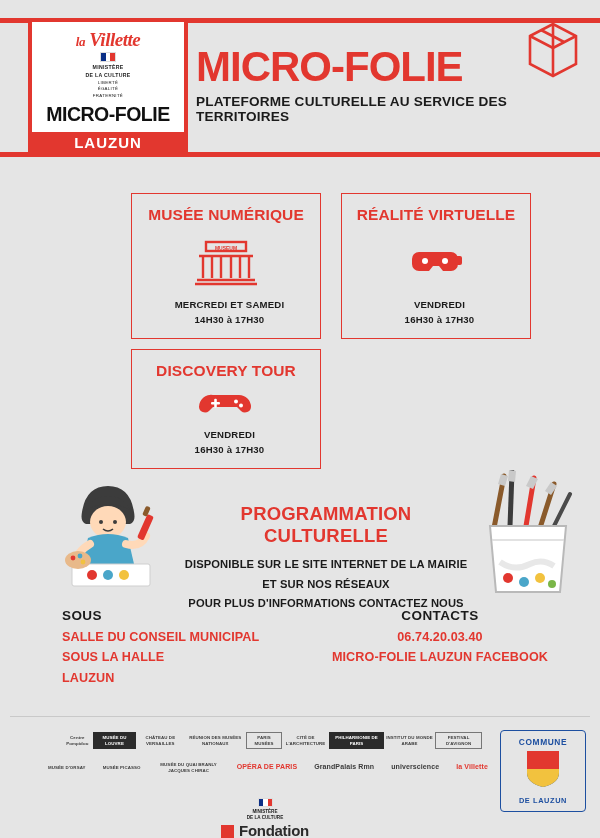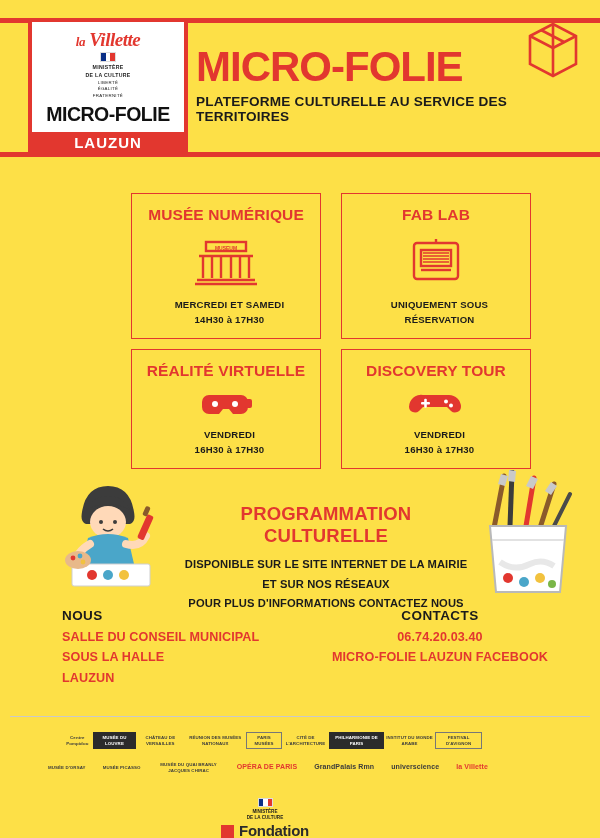--- a/index.html
+++ b/index.html
@@ -5,21 +5,21 @@
   * { box-sizing: border-box; margin: 0; padding: 0; }
   html, body {
     width: 600px; height: 838px;
     background: #ffffff;
     font-family: "Liberation Sans", sans-serif;
     overflow: hidden;
   }
   .poster {
     position: relative;
     width: 600px; height: 838px;
-    background: #fde047;
+    background: #e5e5e5;
   }
 
   
   .header {
     position: relative;
     height: 160px;
   }
   .header-bar-top {
     position: absolute;
     left: 0; top: 18px;
@@ -388,40 +388,20 @@
           </g>
           <text x="33" y="15.5" font-size="5" text-anchor="middle" fill="#e2372f" font-family="Liberation Sans, sans-serif" font-weight="bold">MUSEUM</text>
         </svg>
       </div>
       <div class="lines">
         <div>MERCREDI ET SAMEDI</div>
         <div>14H30 à 17H30</div>
       </div>
     </div>
 
-    <div class="card">
-      <h3>FAB LAB</h3>
-      <div class="icon">
-        <svg width="56" height="52" viewBox="0 0 56 52">
-          <g stroke="#e2372f" stroke-width="2.4" fill="none">
-            <rect x="6" y="8" width="44" height="36" rx="3"></rect>
-            <rect x="13" y="15" width="30" height="16"></rect>
-            <path d="M13 35 L43 35"></path>
-            <path d="M28 4 L28 8"></path>
-          </g>
-          <g stroke="#e2372f" stroke-width="1.3">
-            <path d="M15 18 L41 18 M15 21 L41 21 M15 24 L41 24 M15 27 L41 27"></path>
-          </g>
-        </svg>
-      </div>
-      <div class="lines">
-        <div>UNIQUEMENT SOUS</div>
-        <div>RÉSERVATION</div>
-      </div>
-    </div>
 
     <div class="card">
       <h3>RÉALITÉ VIRTUELLE</h3>
       <div class="icon">
         <svg width="62" height="34" viewBox="0 0 62 34">
           <path d="M14 8 H46 a7 7 0 0 1 7 7 v5 a7 7 0 0 1 -7 7 H38 l-4 -5 h-6 l-4 5 H14 a7 7 0 0 1 -7 -7 v-5 a7 7 0 0 1 7 -7 Z" fill="#e2372f"></path>
           <rect x="50" y="12" width="7" height="9" rx="2" fill="#e2372f"></rect>
           <circle cx="20" cy="17" r="3" fill="#fff"></circle>
           <circle cx="40" cy="17" r="3" fill="#fff"></circle>
         </svg>
@@ -514,21 +494,21 @@
 
       <circle cx="34" cy="108" r="5" fill="#e2372f"></circle>
       <circle cx="50" cy="112" r="5" fill="#4aa6c9"></circle>
       <circle cx="66" cy="108" r="5" fill="#f2c23e"></circle>
       <circle cx="78" cy="114" r="4" fill="#7ab648"></circle>
     </svg>
   </div>
 
   <div class="info">
     <div class="info-col info-left">
-      <div class="info-head">NOUS</div>
+      <div class="info-head">SOUS</div>
       <div class="info-line">SALLE DU CONSEIL MUNICIPAL</div>
       <div class="info-line">SOUS LA HALLE</div>
       <div class="info-line">LAUZUN</div>
     </div>
     <div class="info-col info-right">
       <div class="info-head">CONTACTS</div>
       <div class="info-line">06.74.20.03.40</div>
       <div class="info-line">MICRO-FOLIE LAUZUN FACEBOOK</div>
     </div>
   </div>
@@ -567,15 +547,26 @@
       </div>
       <div style="width:46px"></div>
       <div class="fondation">
         <span class="fond-square"></span><span>Fondation</span>
       </div>
       <div style="width:40px"></div>
       <div class="arte">arte</div>
       <div class="arte-note">ARTE soutient les Micro-Folies en proposant une sélection de programmes documentaires, fictions, VR et jeux vidéo</div>
     </div>
 
+    <div class="commune">
+      <div class="t">COMMUNE</div>
+      <svg class="shield" viewBox="0 0 36 40">
+        <path d="M2 2 H34 V24 q0 10 -16 14 Q2 34 2 24 Z" fill="#1d4fa0"></path>
+        <path d="M2 2 H18 V20 H2 Z" fill="#e2372f"></path>
+        <path d="M18 20 H34 V24 q0 10 -16 14 Z" fill="#f2c23e"></path>
+        <path d="M2 20 H18 V38 Q2 34 2 24 Z" fill="#f2c23e"></path>
+        <path d="M18 2 H34 V20 H18 Z" fill="#e2372f"></path>
+      </svg>
+      <div class="b">DE LAUZUN</div>
+    </div>
   </div>
 
 </div>
 
 </body></html>

